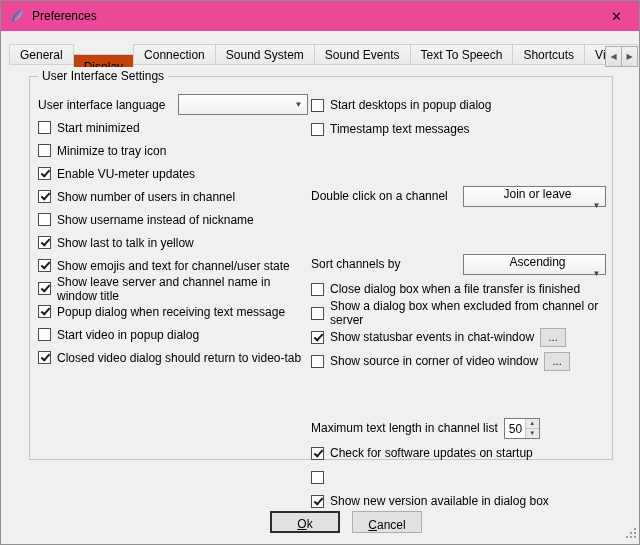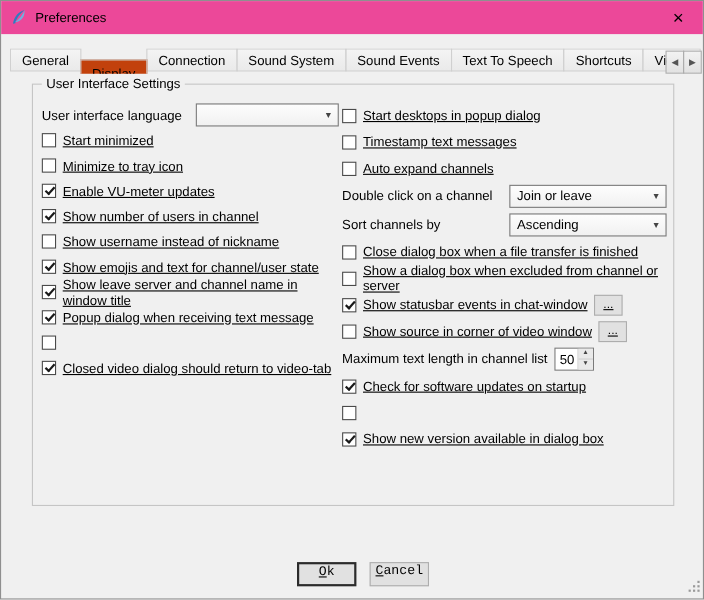--- a/index.html
+++ b/index.html
@@ -66,23 +66,23 @@
     border: 1px solid #c5c5c5;
   }
   .groupbox-title {
     position: absolute; top: -8px; left: 8px;
     background: #f0f0f0; padding: 0 4px;
   }
   .col-left  { position: absolute; left: 8px;  top: 16px; width: 272px; }
   .col-right { position: absolute; left: 281px; top: 16px; right: 6px; }
   .row { height: 23px; display: flex; align-items: center; }
   .col-right .row { height: 24px; }
-  .row.combo-row { height: 26px; }
-  
-  .check-row { cursor: default; text-decoration: underline; }
+  .row.combo-row { height: 26px; margin-top: 42px; }
+  
+  .check-row { cursor: default; }
   .cb {
     width: 13px; height: 13px; flex: 0 0 13px;
     background: #fff; border: 1px solid #4a4a4a;
     position: relative; margin-right: 6px;
   }
   .cb[data-checked="true"]::after {
     content: ""; position: absolute; left: 2px; top: 2px;
     width: 7px; height: 3px;
     border-left: 2px solid #1a1a1a; border-bottom: 2px solid #1a1a1a;
     transform: rotate(-48deg);
@@ -93,21 +93,21 @@
     border: 1px solid #7a7a7a;
     display: flex; align-items: center;
     padding-left: 6px; position: relative;
   }
   .combo .combo-arrow {
     margin-left: auto; width: 17px; text-align: center;
     font-size: 8px; color: #444; align-self: stretch;
     display:flex; align-items:center; justify-content:center;
   }
   .lang-combo { width: 130px; }
-  .right-combo { width: 148px; }
+  .right-combo { width: 148px; flex-direction: column; }
   .label-152 { flex: 0 0 152px; }
   .label-140 { flex: 0 0 140px; }
   
   .more-btn {
     width: 26px; height: 19px; margin-left: 6px;
     border: 1px solid #adadad; background: #e1e1e1;
     text-align: center; line-height: 16px; font-size: 11px;
   }
   .spin {
     width: 36px; height: 21px; margin-left: 6px;
@@ -121,23 +121,23 @@
     display: flex; align-items: center; justify-content: center;
     background: #e9e9e9;
   }
   .spin .spin-arrows span:first-child { border-bottom: 1px solid #c9c9c9; }
   
   .btn-row {
     position: absolute; left: 269px; bottom: 11px;
     display: flex; gap: 12px;
   }
   .btn {
-    width: 54px; height: 22px; background: #e1e1e1;
+    width: 70px; height: 22px; background: #e1e1e1;
     border: 1px solid #adadad;
-    display: flex; align-items: flex-start; justify-content: center; font-family: Liberation Mono, monospace;
+    display: flex; align-items: flex-end; justify-content: center;
   }
   .btn.default { border: 2px solid #2b2b2b; background: #e1e1e1; }
   .u { text-decoration: underline; }
   
   .grip { position: absolute; right: 2px; bottom: 2px; }
 </style>
 </head>
 <body>
 
 <div class="titlebar">
@@ -192,51 +192,52 @@
     <div class="row check-row">
       <span class="cb" data-checked="true"></span>
       <span>Show number of users in channel</span>
     </div>
     <div class="row check-row">
       <span class="cb" data-checked="false"></span>
       <span>Show username instead of nickname</span>
     </div>
     <div class="row check-row">
       <span class="cb" data-checked="true"></span>
+      <span>Show last to talk in yellow</span>
+    </div>
+    <div class="row check-row">
+      <span class="cb" data-checked="true"></span>
       <span>Show emojis and text for channel/user state</span>
     </div>
     <div class="row check-row">
       <span class="cb" data-checked="true"></span>
       <span>Show leave server and channel name in window title</span>
     </div>
     <div class="row check-row">
       <span class="cb" data-checked="true"></span>
       <span>Popup dialog when receiving text message</span>
     </div>
     <div class="row check-row">
       <span class="cb" data-checked="false"></span>
+      <span>Start video in popup dialog</span>
     </div>
     <div class="row check-row">
       <span class="cb" data-checked="true"></span>
       <span>Closed video dialog should return to video-tab</span>
     </div>
   </div>
 
   <div class="col-right">
     <div class="row check-row">
       <span class="cb" data-checked="false"></span>
       <span>Start desktops in popup dialog</span>
     </div>
     <div class="row check-row">
       <span class="cb" data-checked="false"></span>
       <span>Timestamp text messages</span>
-    </div>
-    <div class="row check-row">
-      <span class="cb" data-checked="false"></span>
-      <span>Auto expand channels</span>
     </div>
     <div class="row combo-row">
       <span class="label-152">Double click on a channel</span>
       <span class="combo right-combo">
         <span>Join or leave</span>
         <span class="combo-arrow">▼</span>
       </span>
     </div>
     <div class="row combo-row">
       <span class="label-152">Sort channels by</span>

